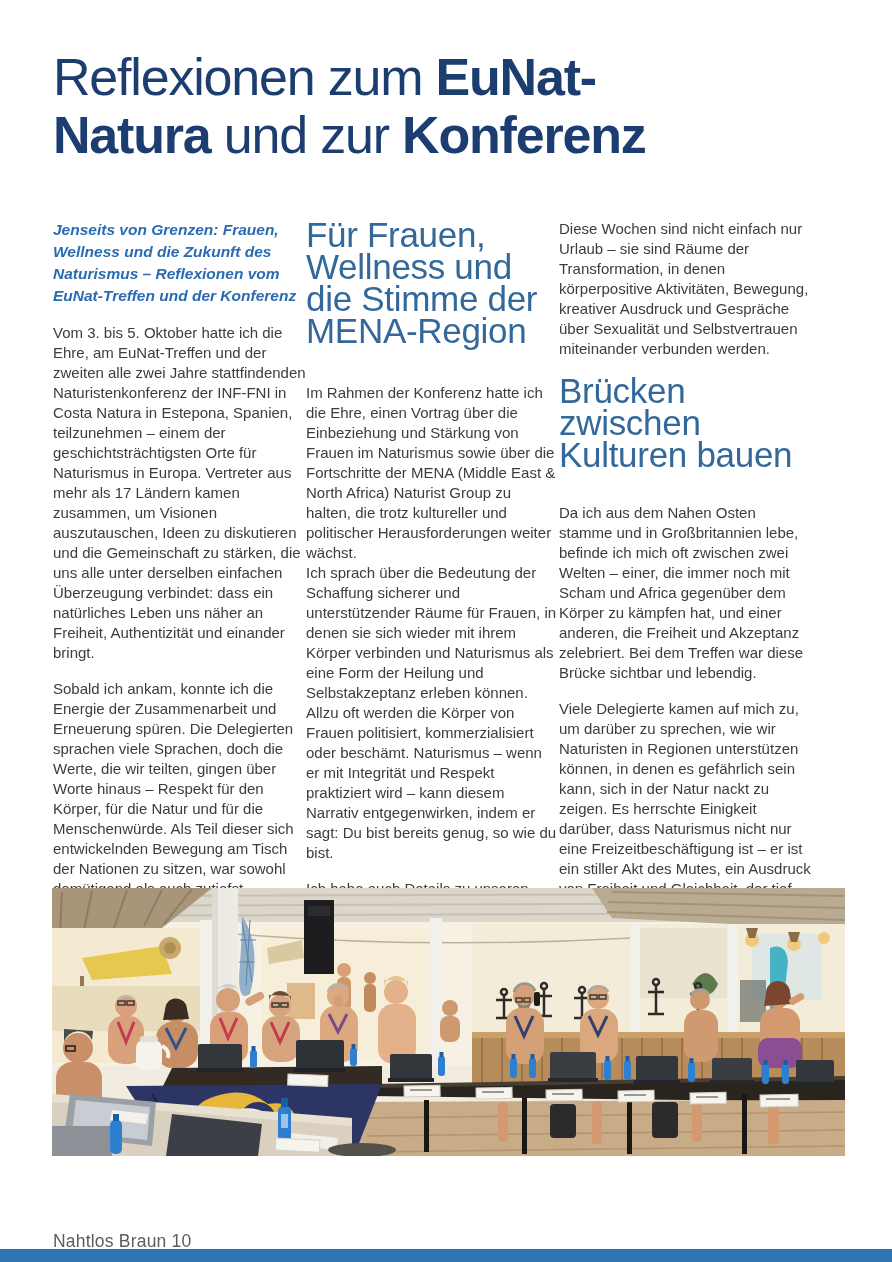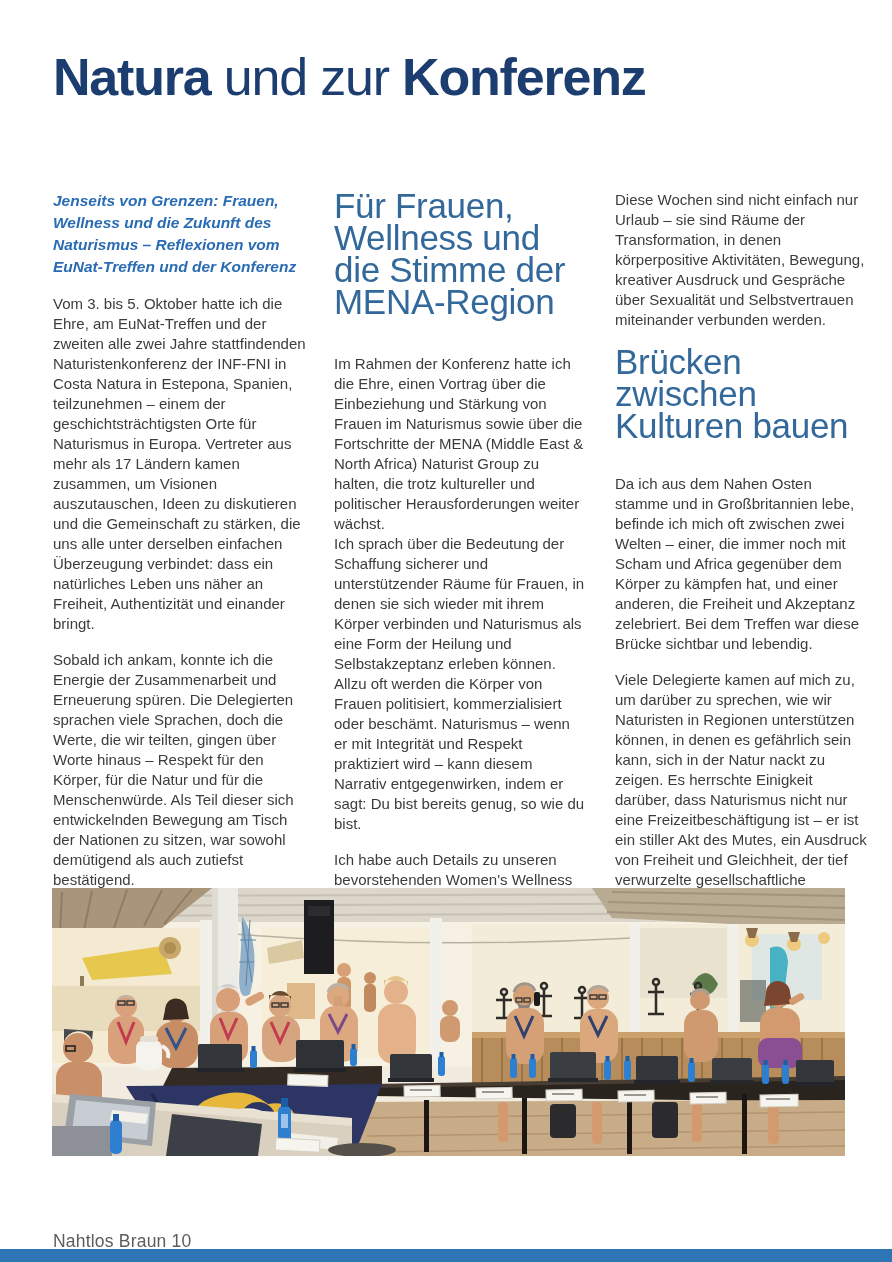--- a/index.html
+++ b/index.html
@@ -17,22 +17,22 @@
     font-family:"Liberation Sans","DejaVu Sans",sans-serif;
     -webkit-font-smoothing:antialiased;
   }
   .page-title{
     position:absolute;left:53px;top:48px;width:800px;
     color:var(--title-navy);
     font-size:52px;line-height:58px;font-weight:400;letter-spacing:-1.2px;
   }
   .page-title b{font-weight:700;}
   .columns{
-    position:absolute;left:53px;top:190px;width:792px;height:680px;
-    display:flex;gap:28px;
+    position:absolute;left:53px;top:219px;width:792px;height:680px;
+    display:flex;gap:0;
   }
   .col{width:253px;flex:0 0 253px;color:var(--body-text);
     font-size:15px;line-height:20px;}
   .lede{
     color:var(--lede-blue);font-weight:700;font-style:italic;
     font-size:15.5px;line-height:22px;margin-bottom:14px;
   }
   .col p{margin:0 0 16px 0;}
   .subhead{
     color:var(--heading-blue);font-weight:400;
@@ -51,20 +51,21 @@
   }
   .bottom-bar{
     position:absolute;left:0;bottom:0;width:100%;height:13px;
     background:var(--bottom-bar);
   }
 </style>
 </head>
 <body>
 
 <h1 class="page-title">
+  <div><span>Reflexionen zum </span><b>EuNat-</b></div>
   <div><b>Natura</b><span> und zur </span><b>Konferenz</b></div>
 </h1>
 
 <div class="columns">
   <div class="col">
     <p class="lede">Jenseits von Grenzen: Frauen, Wellness und die Zukunft des Naturismus – Reflexionen vom EuNat-Treffen und der Konferenz</p>
     <p>Vom 3. bis 5. Oktober hatte ich die Ehre, am EuNat-Treffen und der zweiten alle zwei Jahre stattfindenden Naturistenkonferenz der INF-FNI in Costa Natura in Estepona, Spanien, teilzunehmen – einem der geschichtsträchtigsten Orte für Naturismus in Europa. Vertreter aus mehr als 17 Ländern kamen zusammen, um Visionen auszutauschen, Ideen zu diskutieren und die Gemeinschaft zu stärken, die uns alle unter derselben einfachen Überzeugung verbindet: dass ein natürliches Leben uns näher an Freiheit, Authentizität und einander bringt.</p>
     <p>Sobald ich ankam, konnte ich die Energie der Zusammenarbeit und Erneuerung spüren. Die Delegierten sprachen viele Sprachen, doch die Werte, die wir teilten, gingen über Worte hinaus – Respekt für den Körper, für die Natur und für die Menschenwürde. Als Teil dieser sich entwickelnden Bewegung am Tisch der Nationen zu sitzen, war sowohl demütigend als auch zutiefst bestätigend.</p>
   </div>
   <div class="col">

